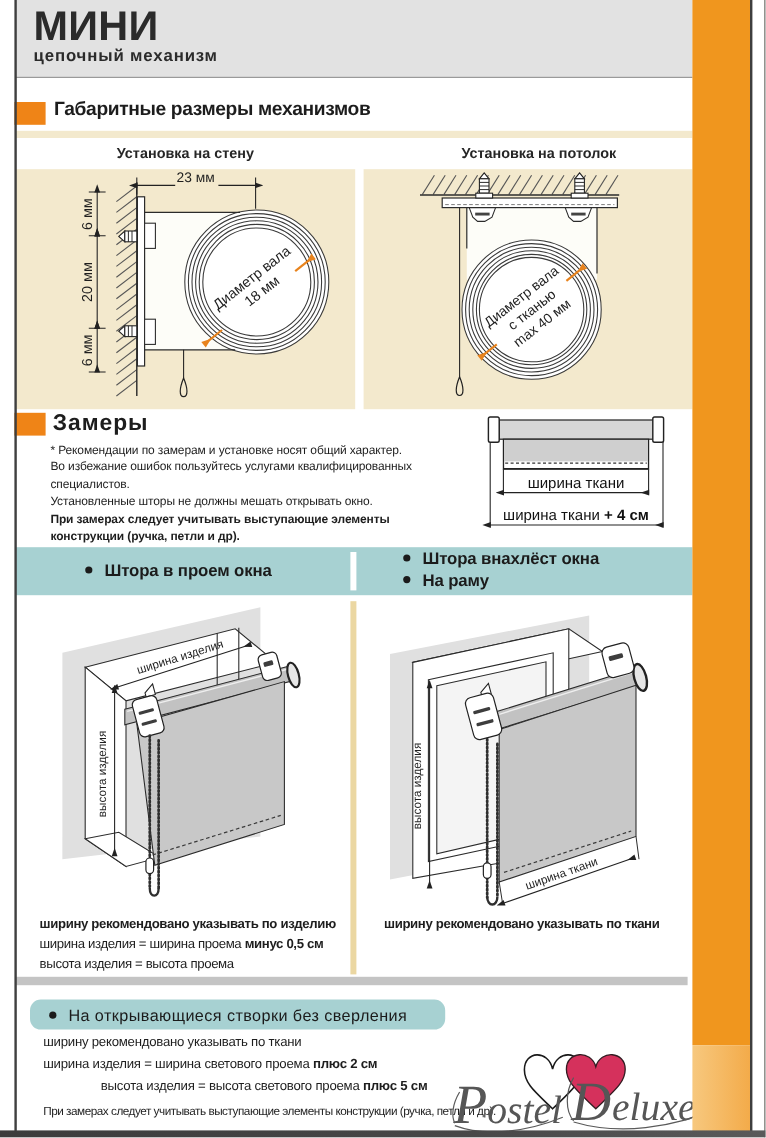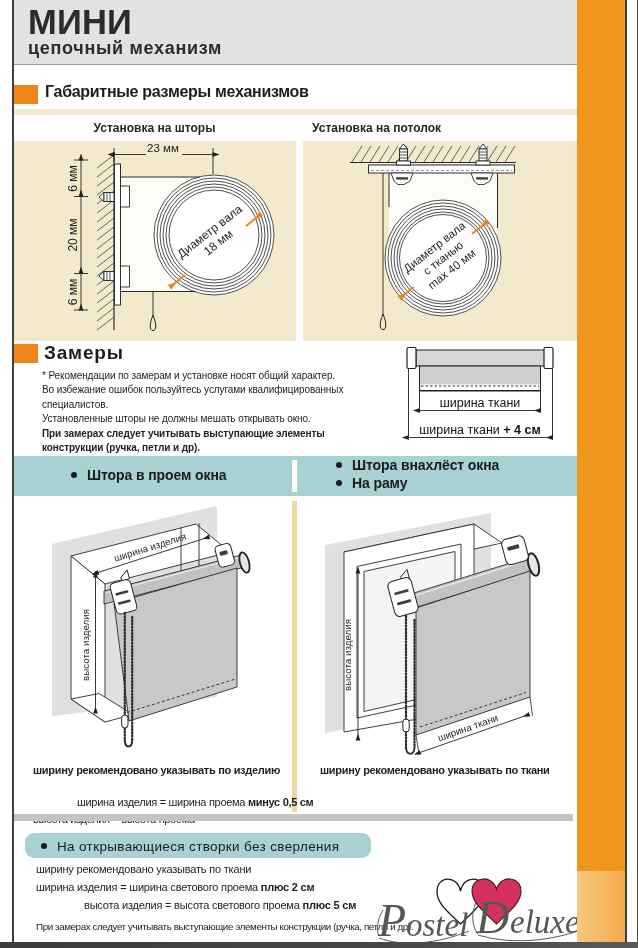--- a/index.html
+++ b/index.html
@@ -11,29 +11,29 @@
   #rborder{left:625px;top:0;width:2px;height:943px;background:#3e3e3e;}
   #oband{left:577px;top:0;width:48px;height:871px;background:#f0961e;}
   #oband2{left:577px;top:871px;width:48px;height:72px;
           background:linear-gradient(90deg,#f7c87e 0%,#f3ab4a 100%);}
   #redge{left:636.5px;top:0;width:1.5px;height:948px;background:#4b4b45;}
   #botbar{left:0;top:942px;width:638px;height:6px;
           background:linear-gradient(90deg,#3c3c3c 0%,#474747 60%,#5a5a5a 100%);}
   
   #hdr{left:13px;top:0;width:564px;height:64px;background:#e2e2e2;border-bottom:1px solid #9a9a9a;}
   #t-mini{left:28px;top:3px;font-size:34.5px;font-weight:bold;color:#2b2b2b;letter-spacing:0.2px;}
-  #t-chain{left:28px;top:38px;font-size:18px;font-weight:bold;color:#2b2b2b;letter-spacing:0.7px;}
+  #t-chain{left:28px;top:38px;font-size:14px;font-weight:bold;color:#2b2b2b;letter-spacing:0.7px;}
   
   .osq{width:26px;height:19px;background:#ef8417;}
   #sq1{left:12px;top:85px;}
   #t-gab{left:45px;top:83px;font-size:16px;font-weight:bold;letter-spacing:-0.3px;color:#1d1d1d;}
   
   #bstrip{left:13px;top:109px;width:564px;height:6px;background:#f3e9cd;}
   #lbl-wall{left:13px;top:121px;width:283px;text-align:center;font-size:12px;font-weight:bold;}
-  #lbl-ceil{left:312px;top:121px;width:274px;font-size:12px;font-weight:bold;}
+  #lbl-ceil{left:312px;top:121px;width:274px;text-align:center;font-size:12px;font-weight:bold;}
   #panelL{left:13px;top:141px;width:283px;height:200px;background:#f3e9cd;}
   #panelR{left:303px;top:141px;width:274px;height:200px;background:#f3e9cd;}
   
   #sq2{left:12px;top:344px;}
   #t-zam{left:44px;top:342px;font-size:19px;font-weight:bold;color:#1d1d1d;letter-spacing:0.8px;}
   .body{font-size:10px;line-height:14.3px;letter-spacing:-0.1px;color:#1e1e1e;}
   #p1{left:42px;top:369px;width:380px;}
   #p2{left:42px;top:427px;width:380px;font-weight:bold;}
   
   #tealL{left:13px;top:456px;width:564px;height:40px;background:#a7d1d2;}
@@ -44,22 +44,22 @@
   #tr2{left:336px;top:475px;}
   .blt{display:inline-block;width:6px;height:6px;background:#1b1b1b;border-radius:50%;
        vertical-align:middle;margin-right:10px;margin-bottom:2px;}
   
   #tanstripe{left:292px;top:501px;width:5px;height:311px;background:#ebd7a2;}
   
   .col{font-size:11px;letter-spacing:-0.3px;color:#1e1e1e;}
   .col div{margin:0;}
   #colL{left:33px;top:764px;}
   #colR{left:320px;top:764px;}
-  .col .r1{font-weight:bold;margin-bottom:20px;}
-  .col .r2{margin-bottom:4.5px;margin-left:44px;}
+  .col .r1{font-weight:bold;margin-bottom:5px;}
+  .col .r2{margin-bottom:4.5px;}
   
   #graybar{left:13px;top:814px;width:560px;height:7px;background:#c4c4c4;}
   
   #tealpill{left:25px;top:833px;width:346px;height:25px;background:#a7d1d2;border-radius:9px;}
   #tp-text{left:41px;top:839px;font-size:13.5px;font-weight:normal;letter-spacing:0.35px;color:#1b1b1b;}
   .bot{font-size:11px;letter-spacing:-0.2px;color:#1e1e1e;}
   #b1{left:36px;top:863px;}
   #b2{left:36px;top:881px;}
   #b3{left:36px;top:899px;padding-left:48px;}
   #b4{left:36px;top:921px;font-size:9.8px;letter-spacing:-0.4px;}
@@ -68,21 +68,21 @@
 </head>
 <body>
   <div class="abs" id="hdr"></div>
   <div class="abs" id="t-mini">МИНИ</div>
   <div class="abs" id="t-chain">цепочный механизм</div>
 
   <div class="abs osq" id="sq1"></div>
   <div class="abs" id="t-gab">Габаритные размеры механизмов</div>
 
   <div class="abs" id="bstrip"></div>
-  <div class="abs" id="lbl-wall">Установка на шторы</div>
+  <div class="abs" id="lbl-wall">Установка на стену</div>
   <div class="abs" id="lbl-ceil">Установка на потолок</div>
   <div class="abs" id="panelL"></div>
   <div class="abs" id="panelR"></div>
 
   <div class="abs osq" id="sq2"></div>
   <div class="abs" id="t-zam">Замеры</div>
   <div class="abs body" id="p1">* Рекомендации по замерам и установке носят общий характер.<br>
     Во избежание ошибок пользуйтесь услугами квалифицированных<br>
     специалистов.<br>
     Установленные шторы не должны мешать открывать окно.</div>

